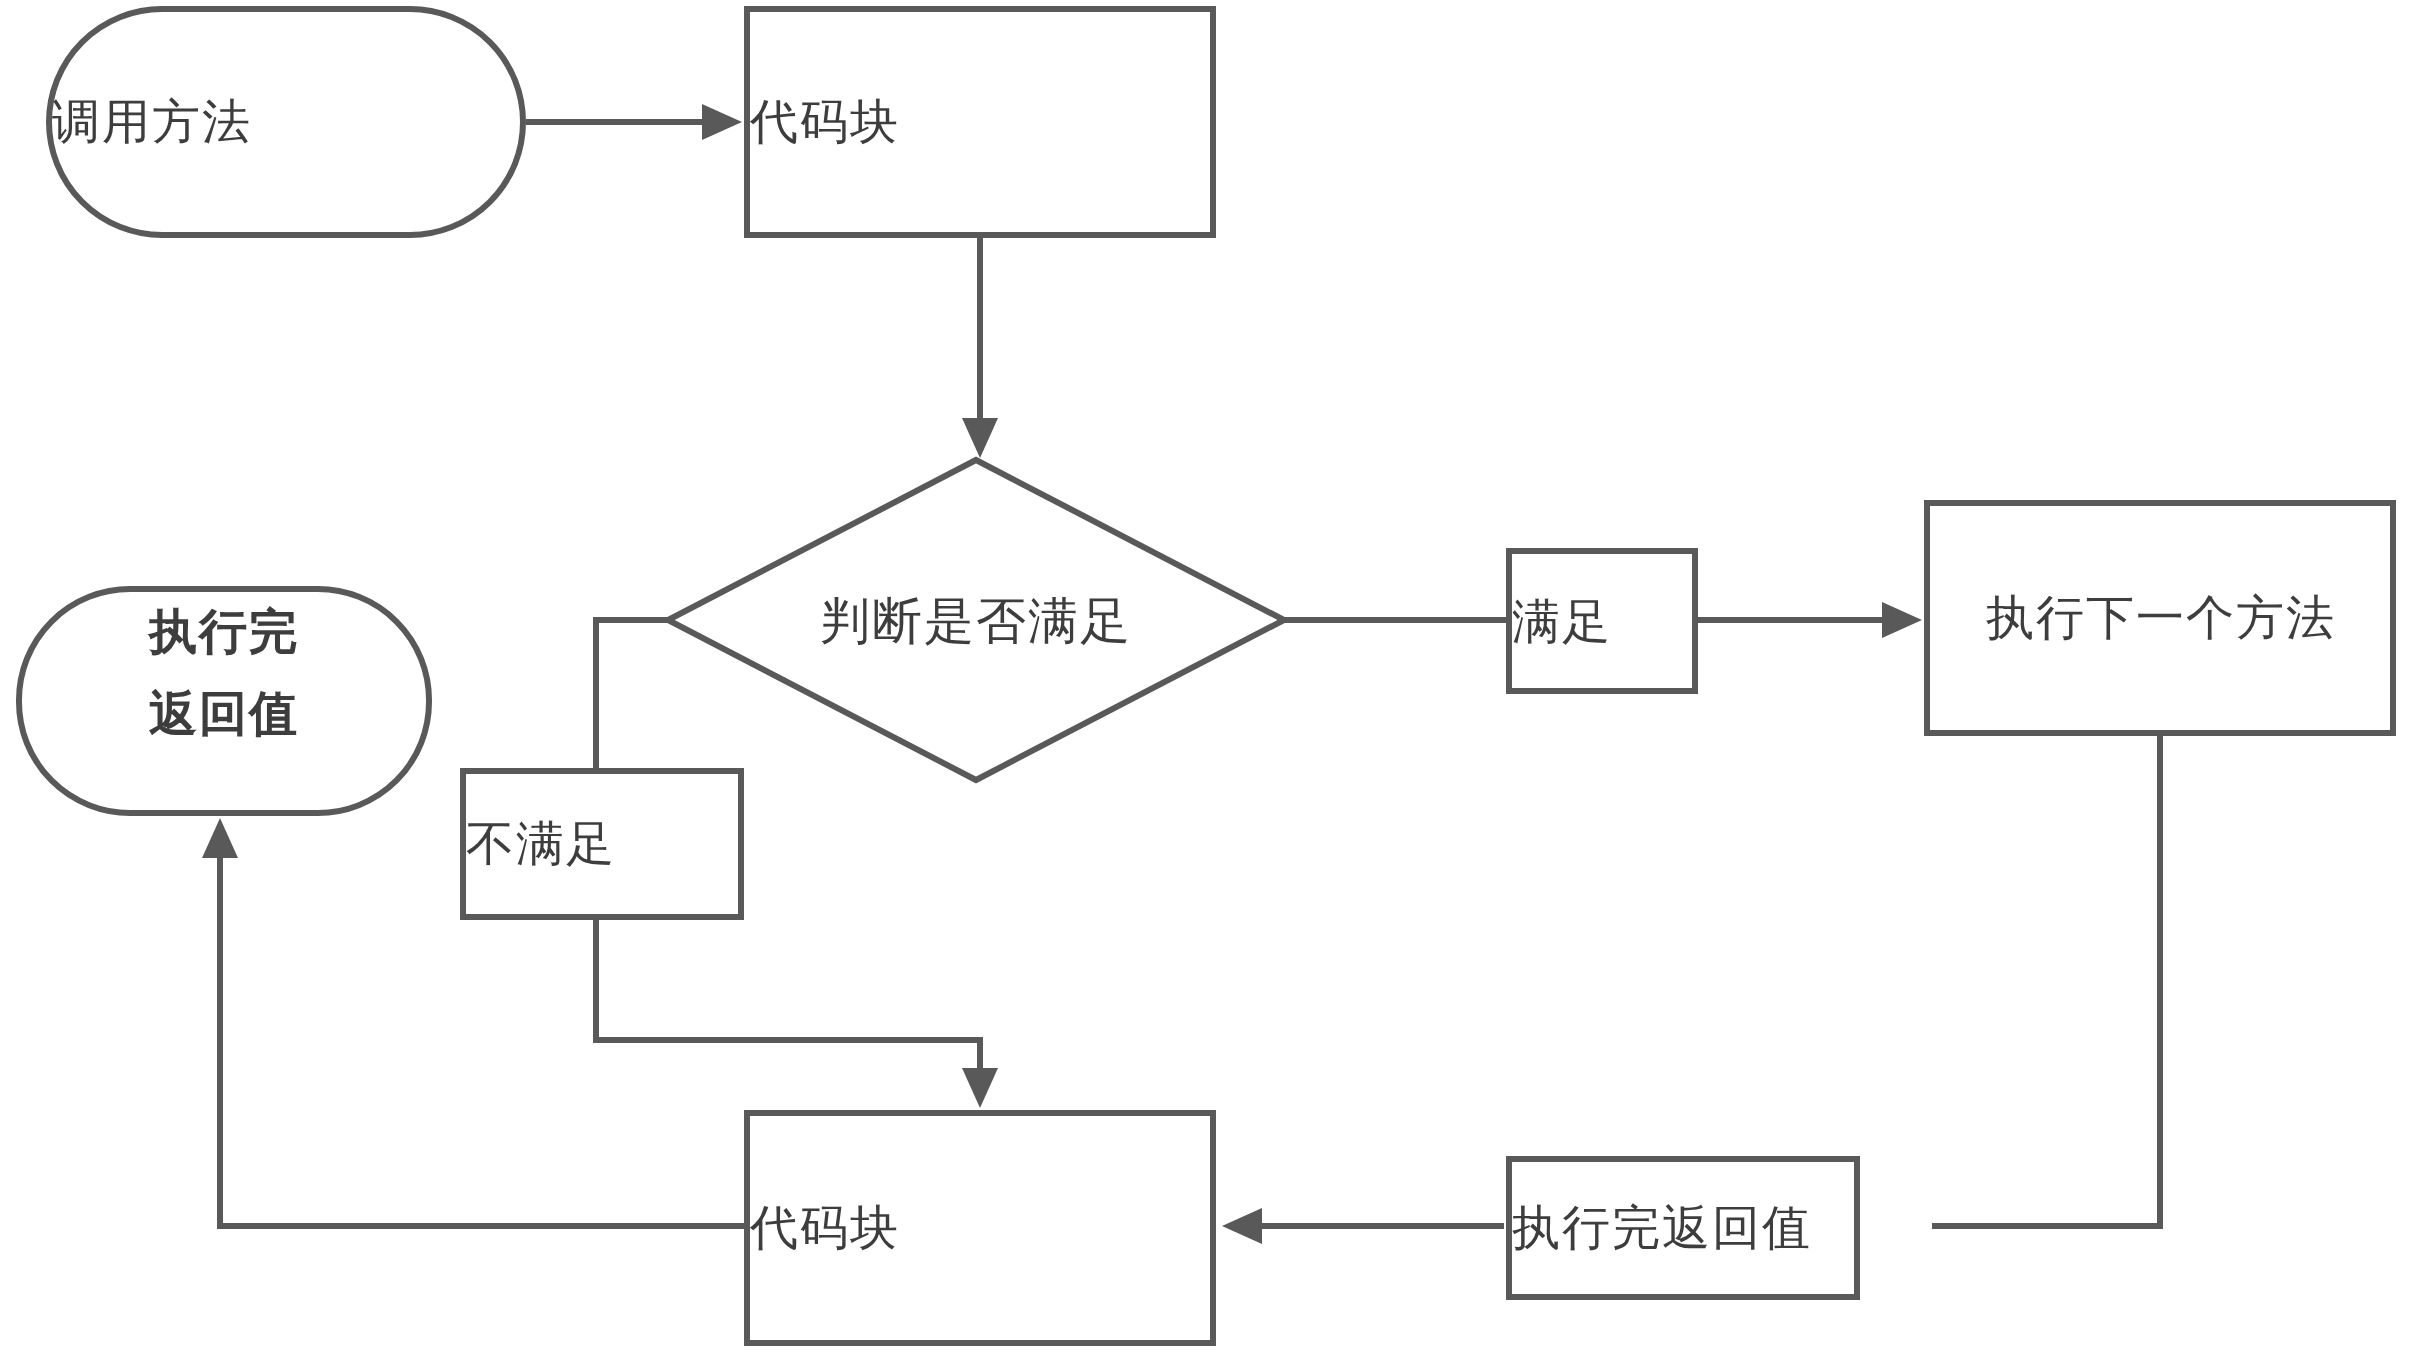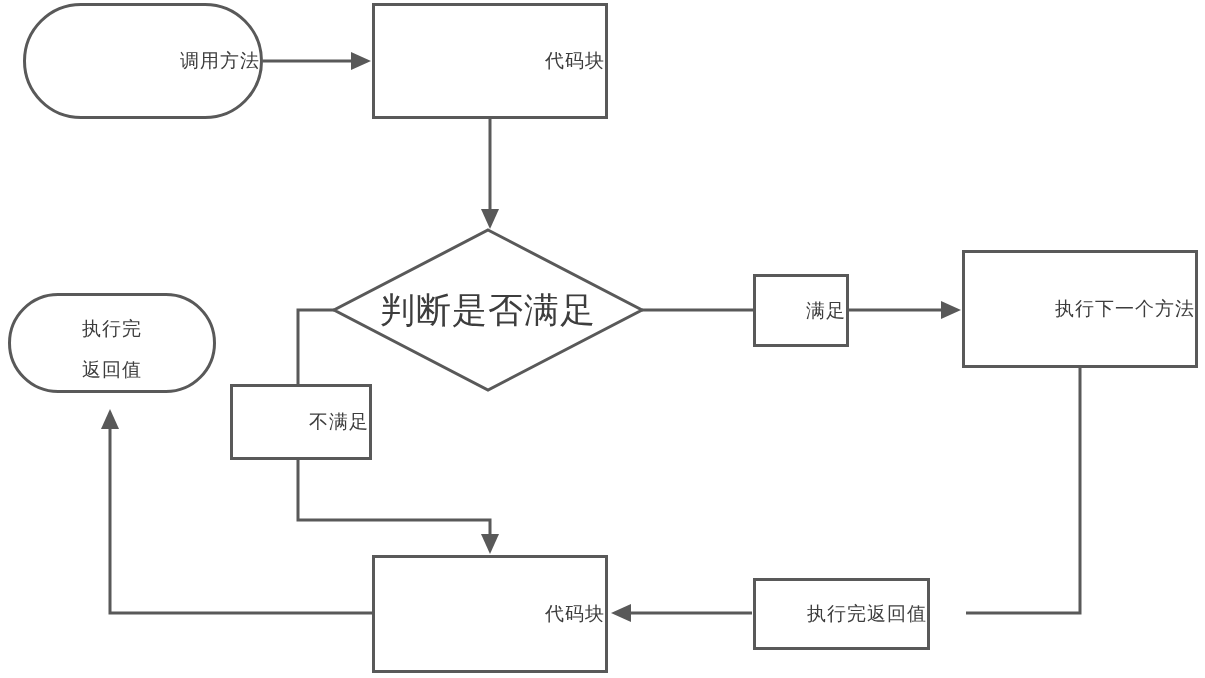--- a/index.html
+++ b/index.html
@@ -21,42 +21,42 @@
     top: 0;
     width: 1205px;
     height: 678px;
   }
   .node {
     position: absolute;
     box-sizing: border-box;
     background: #ffffff;
     border: 3px solid #595959;
     color: #3d3d3d;
-    font-size: 19px;
+    font-size: 24px;
     display: flex;
     align-items: center;
-    justify-content: flex-end;
+    justify-content: flex-start;
     text-align: center;
     letter-spacing: 1px;
     white-space: nowrap;
   }
   .stadium { border-radius: 58px; }
   .node-start        { left: 23px;  top: 3px;   width: 240px; height: 116px; }
   .node-code-top     { left: 372px; top: 3px;   width: 236px; height: 116px; }
   .node-exec-next    { left: 962px; top: 250px; width: 236px; height: 118px; padding-left: 28px; }
   .node-code-bottom  { left: 372px; top: 555px; width: 236px; height: 118px; }
-  .node-end          { left: 8px;   top: 293px; width: 208px; height: 100px; border-radius: 57px; }
+  .node-end          { left: 8px;   top: 293px; width: 208px; height: 115px; border-radius: 57px; font-weight: bold; }
   .label-yes         { left: 753px; top: 274px; width: 96px;  height: 73px; }
   .label-no          { left: 230px; top: 384px; width: 142px; height: 76px; }
   .label-return      { left: 753px; top: 578px; width: 177px; height: 72px; }
   .diamond-label {
     position: absolute;
     left: 334px; top: 230px; width: 308px; height: 160px;
     display: flex; align-items: center; justify-content: center;
-    color: #3d3d3d; font-size: 35px; letter-spacing: 1px;
+    color: #3d3d3d; font-size: 25px; letter-spacing: 1px;
     pointer-events: none;
   }
   .two-line { flex-direction: column; line-height: 41px; }
 </style>
 </head>
 <body>
 
 <div class="canvas">
 
   <svg class="edges-layer" width="1205" height="678" viewBox="0 0 1205 678" fill="none" stroke="#595959" stroke-width="3" stroke-linejoin="miter">

